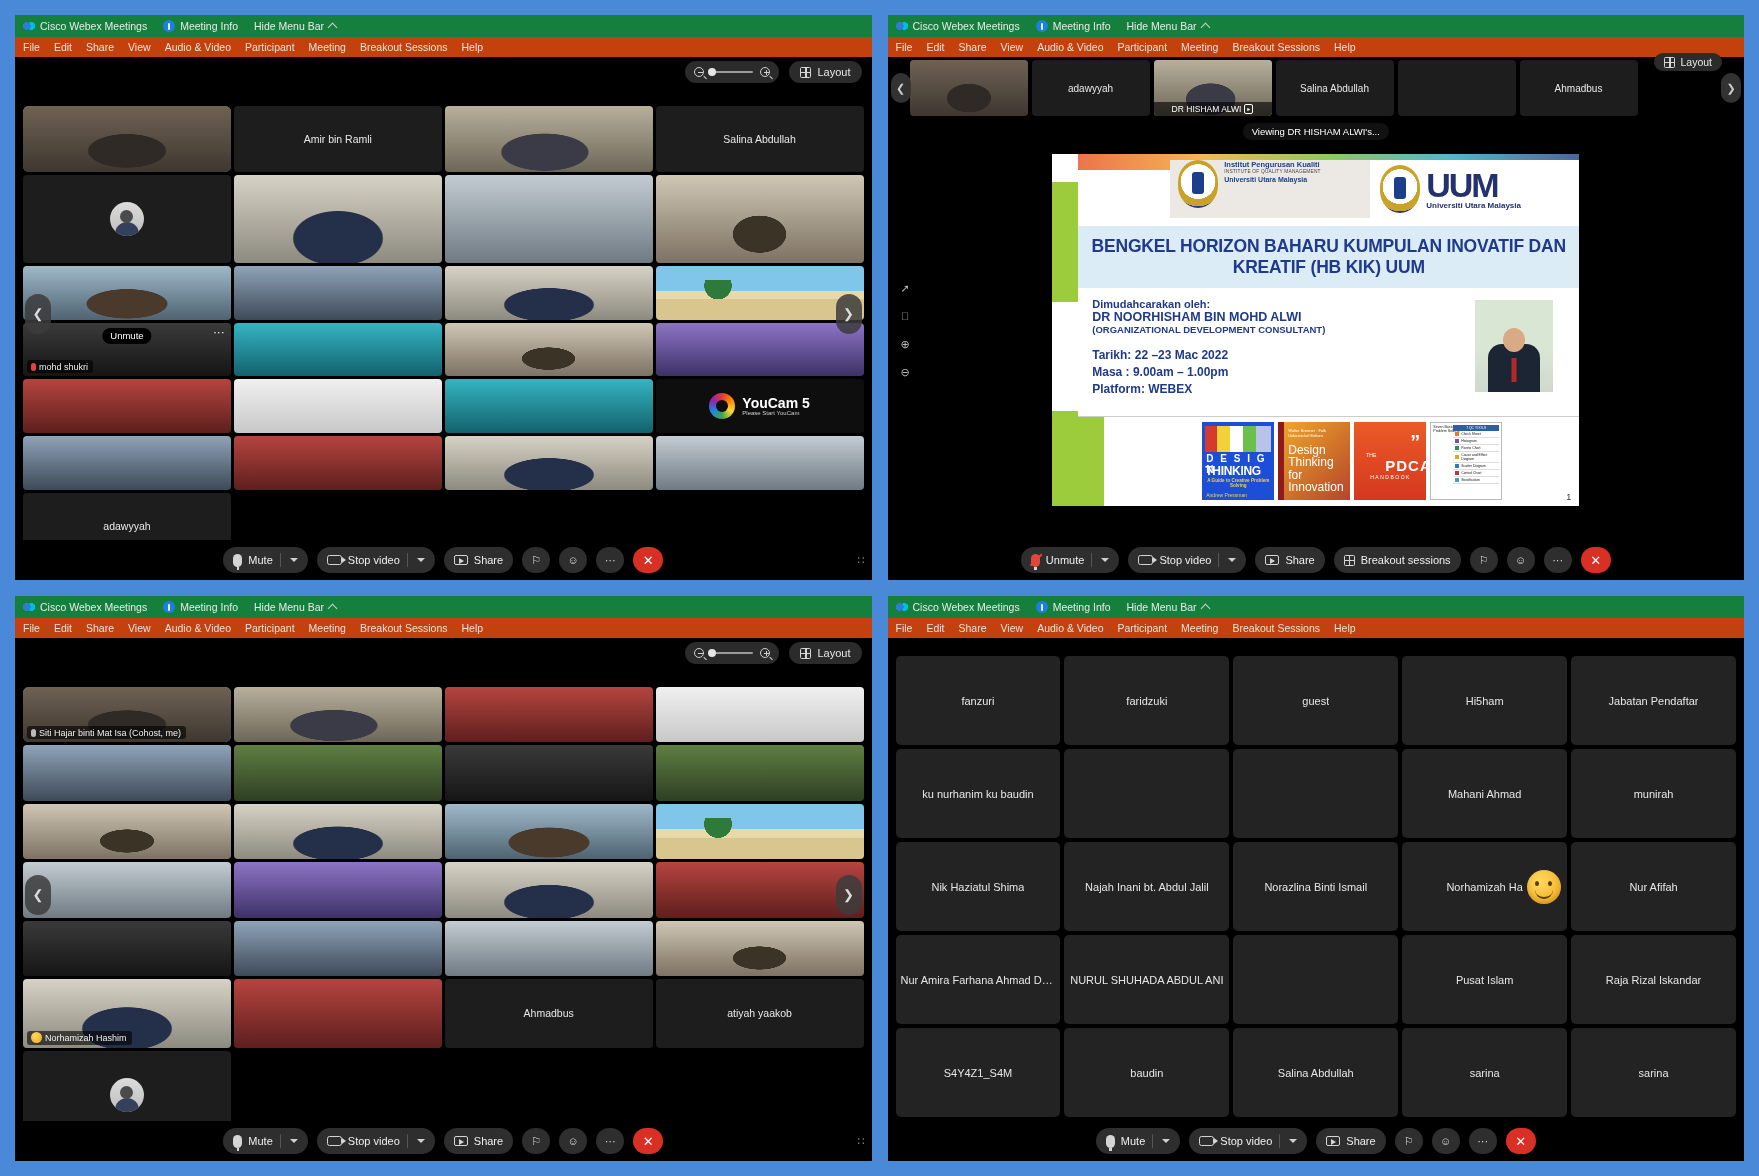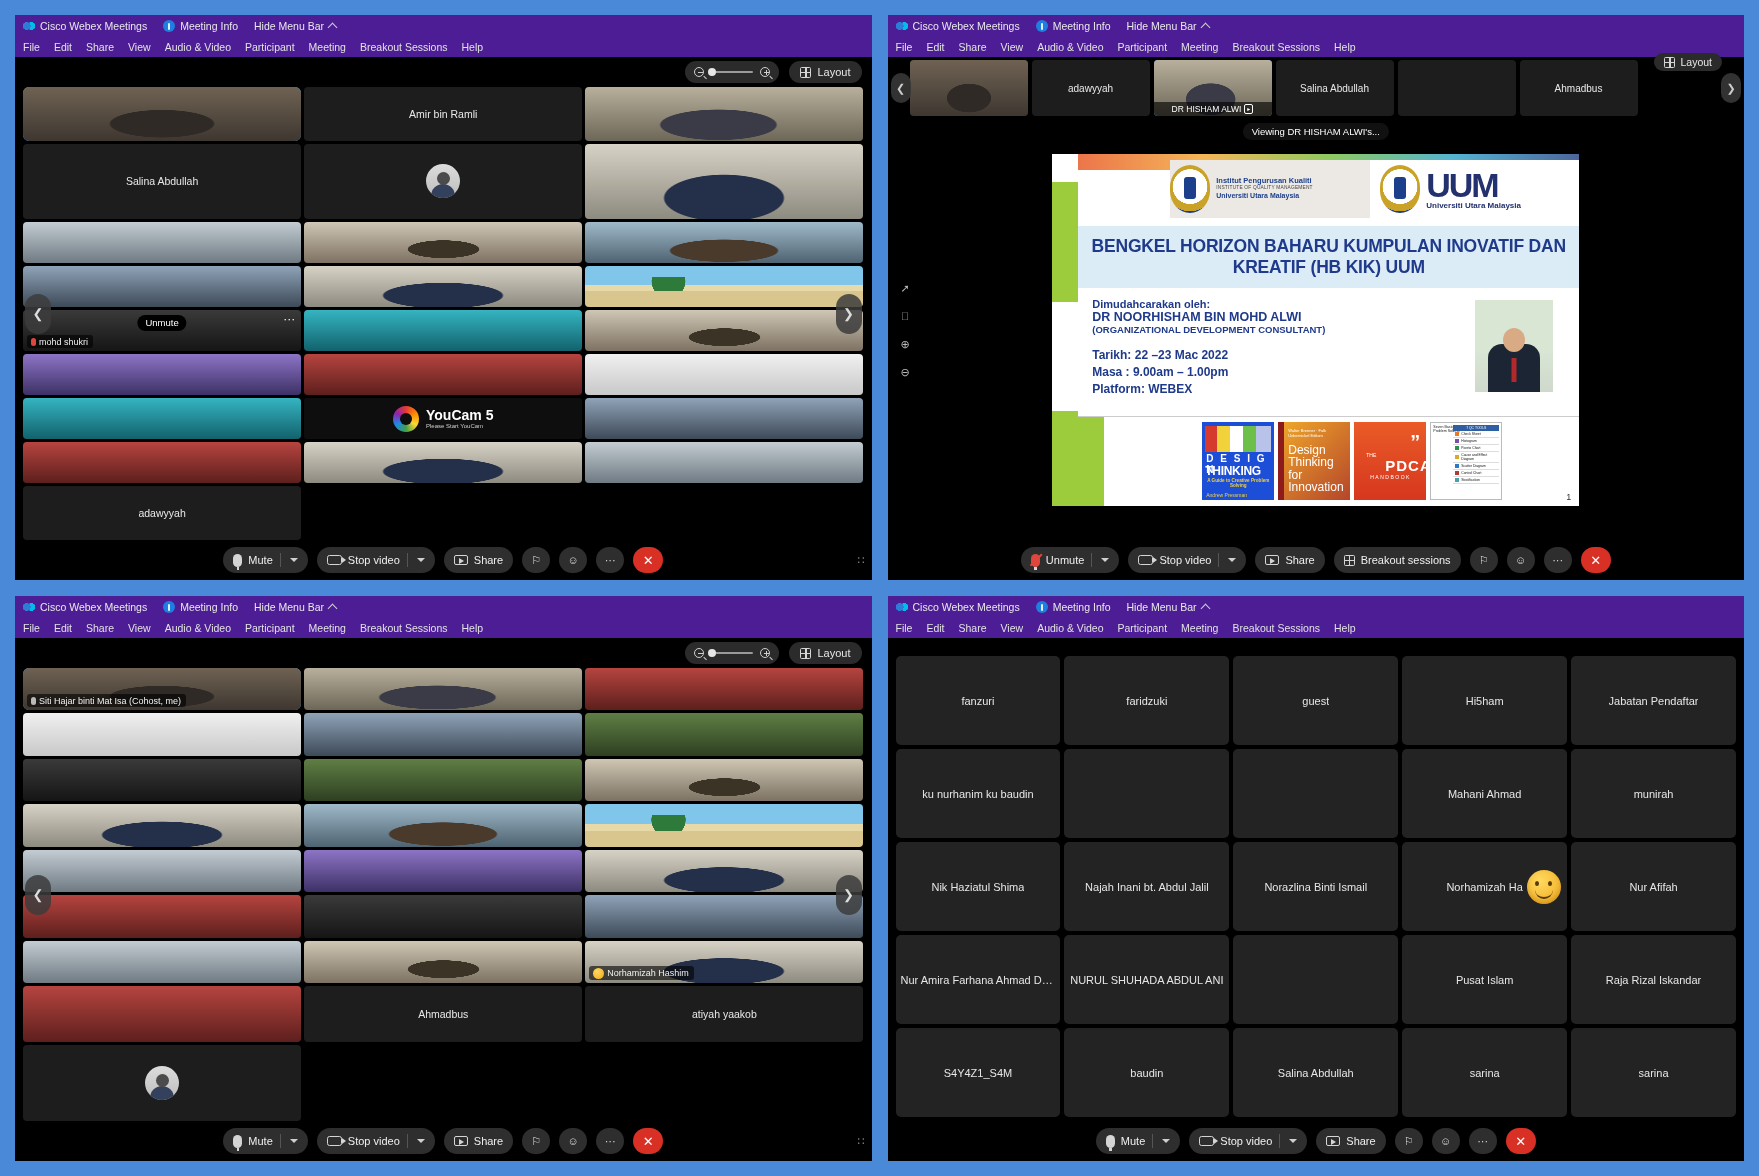--- a/index.html
+++ b/index.html
@@ -25,21 +25,21 @@
     border: 3px solid #4a88d8;
     overflow: hidden;
     display: flex;
     flex-direction: column;
   }
   
   .titlebar {
     height: 22px;
     display: flex; align-items: center; gap: 16px;
     padding: 0 8px;
-    background: #4c1d95;
+    background: #15803d;
     color: #e9e9e9;
     font-size: 10.5px;
     flex: none;
   }
   .titlebar .wbx-logo {
     width: 12px; height: 12px;
     background: radial-gradient(circle at 30% 50%, #2d7cd6 0 38%, transparent 39%),
                 radial-gradient(circle at 70% 50%, #00bceb 0 38%, transparent 39%);
     flex: none;
   }
@@ -55,21 +55,21 @@
   .chev-up {
     display: inline-block; width: 7px; height: 7px;
     border-left: 1.4px solid #cfcfcf; border-top: 1.4px solid #cfcfcf;
     transform: rotate(45deg); margin-bottom: -2px;
   }
   .menubar {
     height: 20px;
     display: flex; align-items: center; gap: 14px;
     padding: 0 8px;
     color: #e2e2e2; font-size: 10.5px;
-    background: #4c1d95;
+    background: #c2410c;
     flex: none;
   }
   .menubar span { cursor: default; }
 
   
   .ctlrow {
     height: 30px; flex: none;
     display: flex; align-items: center; justify-content: flex-end;
     gap: 10px; padding: 0 10px;
   }
@@ -94,21 +94,22 @@
     width: 11px; height: 11px; border: 1.2px solid #d6d6d6; border-radius: 1.5px;
     position: relative;
   }
   .grid-ic::before { content:""; position:absolute; left:4px; top:0; width:1.2px; height:100%; background:#d6d6d6; }
   .grid-ic::after { content:""; position:absolute; top:4px; left:0; width:100%; height:1.2px; background:#d6d6d6; }
 
   
   .stage { flex: 1; position: relative; padding: 0 8px; min-height: 0; }
   .vgrid {
     display: grid; gap: 3px; height: 100%;
-    grid-template-columns: repeat(3, 1fr);
+    grid-template-columns: repeat(4, 1fr);
+    margin-top: 19px;
   }
   .tile {
     position: relative; background: #1d1d1d; border-radius: 4px; overflow: hidden;
     display: flex; align-items: center; justify-content: center;
   }
   .tile.selfview { outline: 2px solid #3e9bf2; outline-offset: -2px; border-radius: 6px; }
   .tile .nm {
     color: #e8e8e8; font-size: 10.5px; text-align: center; padding: 0 4px;
     line-height: 1.2; white-space: nowrap; overflow: hidden; text-overflow: ellipsis;
     max-width: 96%;
@@ -262,21 +263,21 @@
   .slide .leftbar { position:absolute; left:0; top:0; width:26px; height:100%;
      background: linear-gradient(#fff 0 8%, #9ccb3b 8% 42%, #fff 42% 73%, #9ccb3b 73% 100%); }
   .slide .topstrip { position:absolute; left:26px; right:0; top:0; height:16px;
      background: linear-gradient(90deg,#e85d2a,#f3a93b,#7bc043,#36a6c9,#2d4a8a); opacity:.85; }
   .slide .logobar {
     position:absolute; left:118px; right:0; top:4px; height: 62px;
     display:flex; align-items:center;
   }
   .slide .logo-left {
     flex: none; width: 200px; height: 58px; background: #ece9e4;
-    display:flex; align-items:center; gap:6px; 
+    display:flex; gap:6px; padding-left: 8px;
   }
   .seal { width: 40px; height: 48px; border-radius: 50%/46%; background: radial-gradient(circle at 50% 45%, #fff 0 52%, #c9a227 53% 74%, #1b3f8b 75% 100%); flex:none; position:relative; }
   .seal::after { content:""; position:absolute; left:50%; top:26%; transform:translateX(-50%); width:12px;height:22px; background:#1b3f8b; border-radius:3px; }
   .slide .logo-left .lt { font-size:7.5px; color:#1b3f8b; font-weight:bold; line-height:1.25; }
   .slide .logo-left .lt small { display:block; font-size:4.8px; font-weight:normal; color:#444; letter-spacing:.2px; }
   .slide .logo-left .rule { border-top:1px solid #1b3f8b; margin:2px 0; }
   .slide .logo-right { flex:1; display:flex; align-items:center; gap:6px; padding-left:10px; background:#fff; height:58px; }
   .uum { font-size: 34px; font-weight: bold; color:#23316e; letter-spacing:-2px; line-height:1; }
   .uum small { display:block; font-size:8px; letter-spacing:0; font-weight:bold; }
   .slide .titleband {

